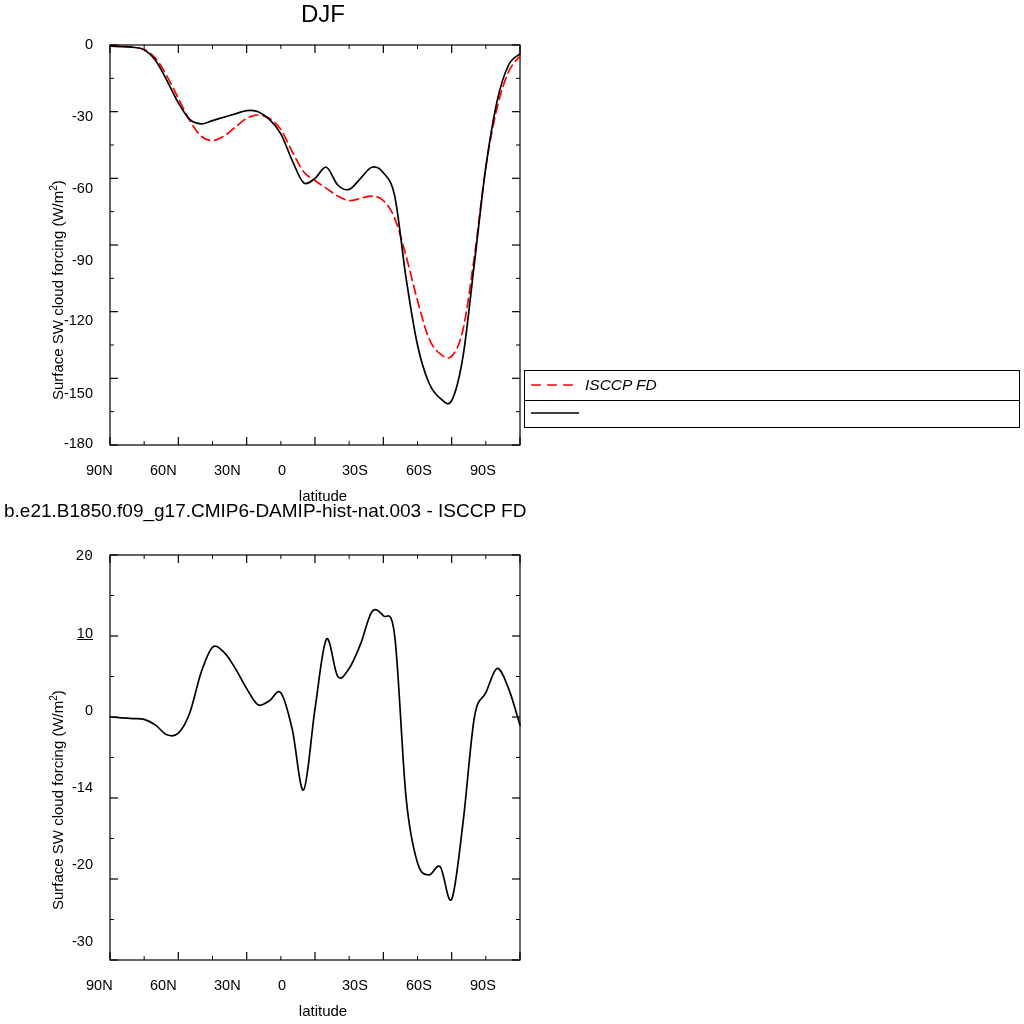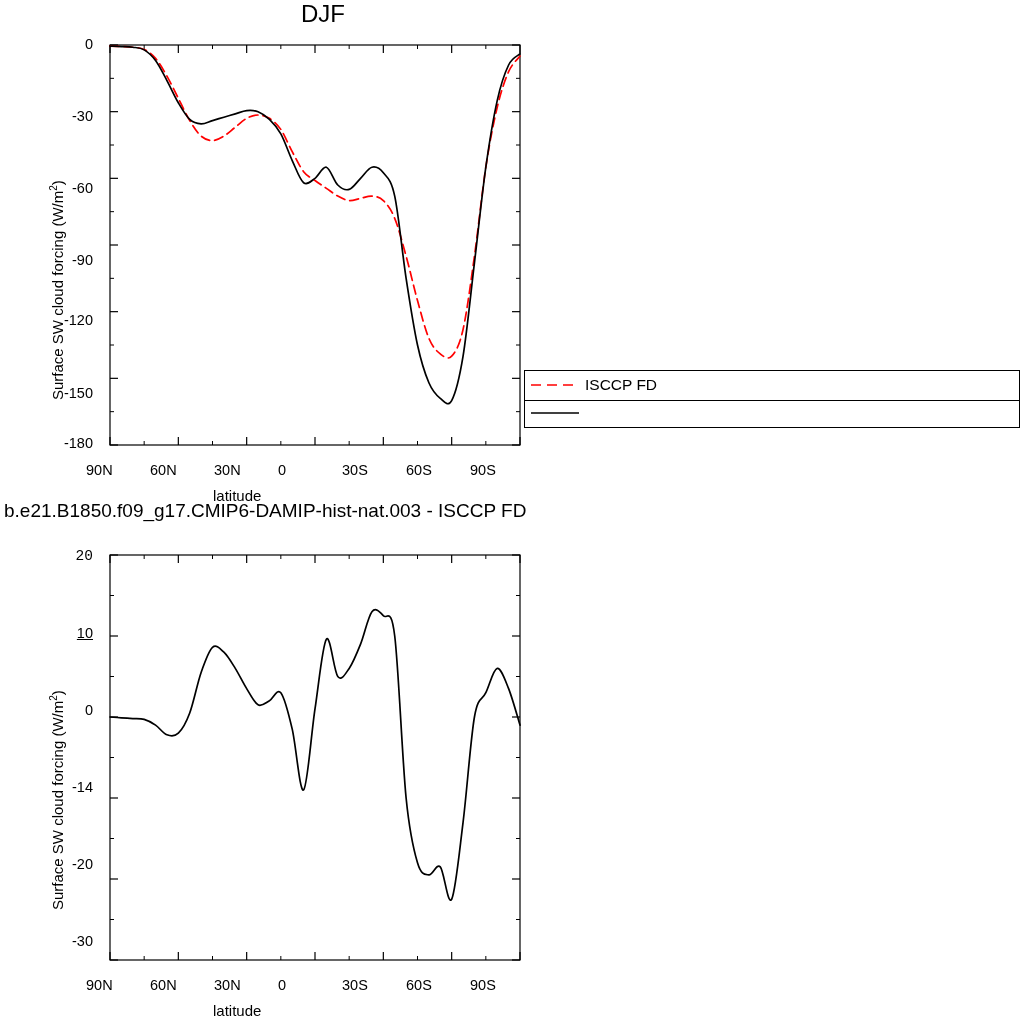--- a/index.html
+++ b/index.html
@@ -33,21 +33,21 @@
   }
   .plot-title {
     position: absolute;
     font-size: 24px;
     text-align: center;
     white-space: nowrap;
   }
   .axis-label-x {
     position: absolute;
     font-size: 15px;
-    text-align: left;
+    text-align: center;
     white-space: nowrap;
   }
   .axis-label-y {
     position: absolute;
     font-size: 15px;
     white-space: nowrap;
     transform-origin: 0 0;
     transform: rotate(-90deg);
   }
   .tick-label {
@@ -71,20 +71,21 @@
     position: absolute;
     border: 1px solid #000000;
     background: #ffffff;
     box-sizing: border-box;
   }
   .legend-row {
     position: relative;
     height: 28px;
     display: flex;
     align-items: center;
+    font-style: italic;
   }
   .legend-line-wrap {
     width: 60px;
     height: 28px;
     position: relative;
     flex: none;
   }
   .legend-label {
     font-size: 15.5px;
     white-space: nowrap;

